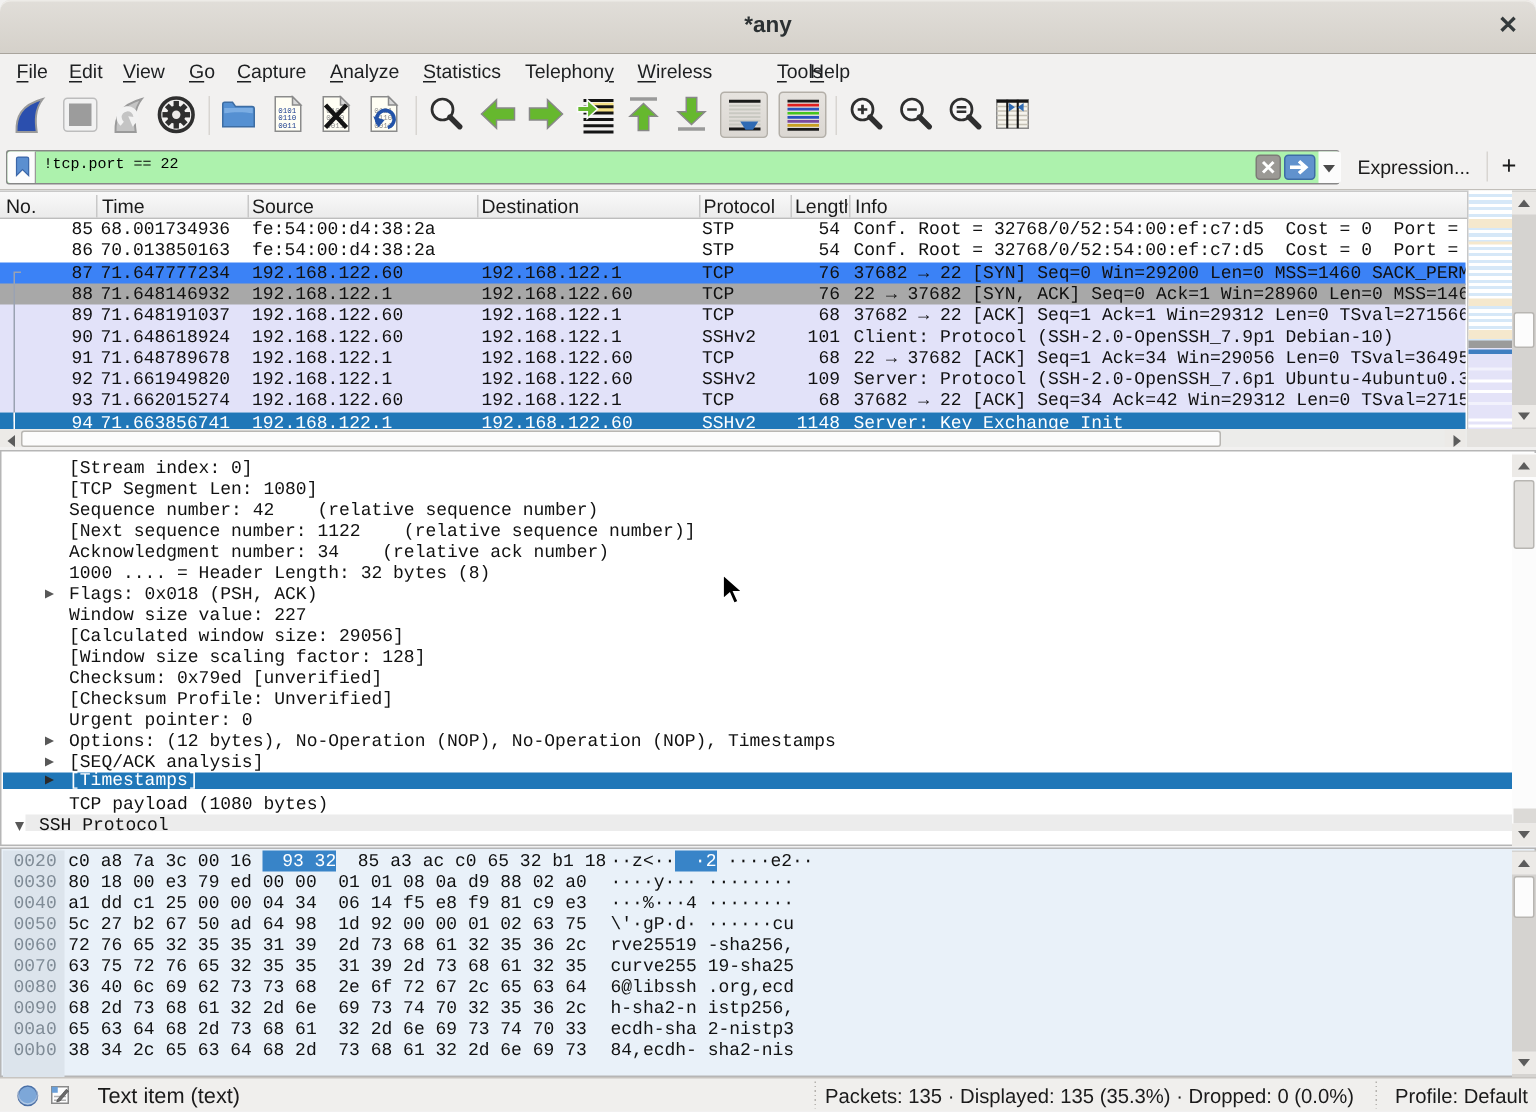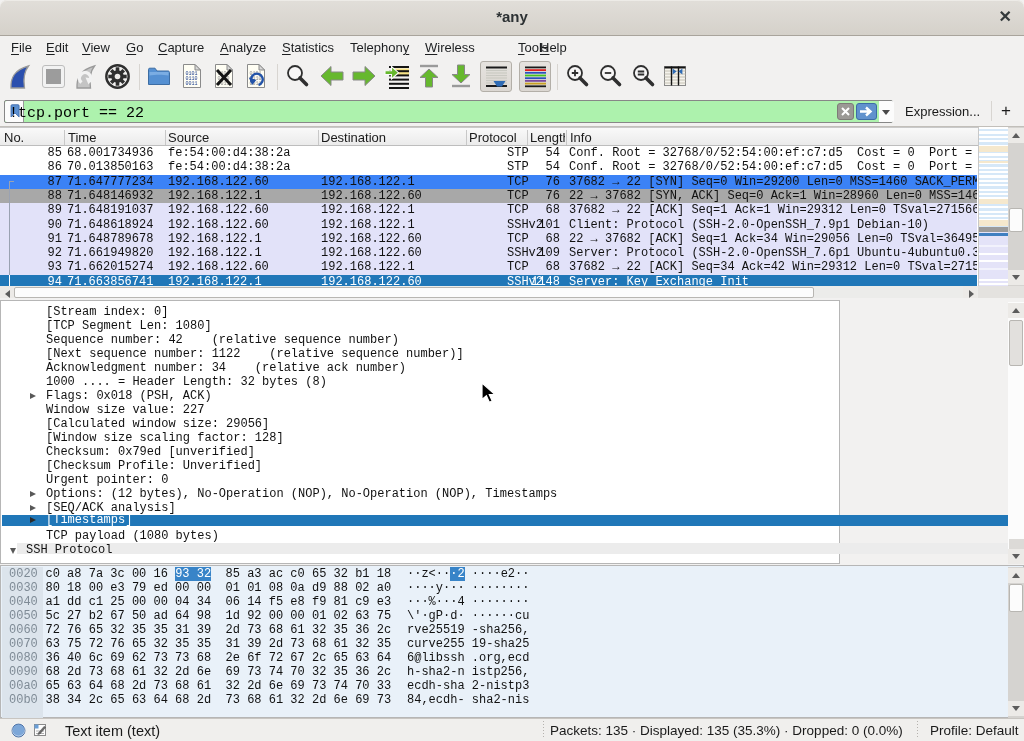--- a/index.html
+++ b/index.html
@@ -23,22 +23,22 @@
 .tsep { position:absolute; top:64px; width:1px; height:26px; background:#d8d5d1; }
 .tbtn { position:absolute; top:61px; width:32px; height:31px; border:1px solid #b3afa8;
   border-radius:3px; background:linear-gradient(#e6e3df,#dbd7d2); }
 
 #filterbar { position:absolute; left:0; top:96px; width:1024px; height:31px; background:#f2f1f0;
   border-bottom:1px solid #c2bfba; }
 #fwrap { position:absolute; left:4px; top:100px; width:889px; height:23px; border:1px solid #878787;
   border-radius:2px; background:#adf2ad; }
 #fbook { position:absolute; left:0; top:0; width:19px; height:21px; background:#fcfcfc;
   border-right:1px solid #999; border-radius:2px 0 0 2px; }
-#ftext { position:absolute; left:4px; top:4px; font-family:"Liberation Mono",monospace;
-  font-size:15px; color:#000; }
+#ftext { position:absolute; left:24px; top:4px; font-family:"Liberation Mono",monospace;
+  font-size:10px; color:#000; }
 #fclear { position:absolute; left:832px; top:2px; width:17px; height:17px; background:#9b9995;
   border:1px solid #7d7b77; border-radius:3px; }
 #fapply { position:absolute; left:851px; top:2px; width:21px; height:17px; background:#6192cd;
   border:1px solid #3d6ca5; border-radius:3px; }
 #fdrop { position:absolute; left:874px; top:0px; width:15px; height:21px; background:#fcfcfc; border-radius:0 2px 2px 0; }
 #fexpr { position:absolute; left:905px; top:104px; font-size:13px; color:#1a1a1a; }
 #fplus { position:absolute; left:1001px; top:101px; font-size:17px; color:#1a1a1a; }
 #fesep { position:absolute; left:991px; top:101px; width:1px; height:20px; background:#d8d5d1; }
 
 #plist { position:absolute; left:0; top:127px; width:1024px; height:171px; background:#fff; }
@@ -46,48 +46,48 @@
   background:linear-gradient(#f9f9f9,#ebebeb); border-top:1px solid #c9c9c9; border-bottom:1px solid #bdbdbd; }
 #phead span { position:absolute; top:2px; font-size:13px; color:#1a1a1a; }
 #phead i { position:absolute; top:2px; width:1px; height:15px; background:#c8c8c8; }
 .prow { position:absolute; left:0; width:977px; height:15px; font-family:"Liberation Mono",monospace;
   font-size:12px; line-height:14px; color:#111; white-space:pre; }
 .prow span { position:absolute; top:0; }
 .prow .no { left:0; width:62px; text-align:right; }
 .prow .t { left:67px; }
 .prow .s { left:168px; }
 .prow .d { left:321px; }
-.prow .p { left:468px;margin-left:39px; }
+.prow .p { left:468px; }
 .prow .l { left:500px; width:60px; text-align:right; }
 .prow .i { left:569px; width:408px; overflow:hidden; }
 </style>
 </head>
 <body>
 <style>
 
-#dpane { position:absolute; left:0; top:300px; width:840px; height:264px; background:#fff;
+#dpane { position:absolute; left:0; top:300px; width:1024px; height:264px; background:#fff;
   border:1px solid #b6b6b6; }
 .dl { position:absolute; left:1px; width:1006px; height:14px; font-family:"Liberation Mono",monospace;
   font-size:12px; line-height:14px; color:#111; white-space:pre; }
 .dl .tri { position:absolute; left:28px; top:3.5px; width:0; height:0;
   border-left:6px solid #585858; border-top:3.5px solid transparent; border-bottom:3.5px solid transparent; }
 .dl .tri0 { position:absolute; left:8px; top:5px; width:0; height:0;
   border-top:6px solid #585858; border-left:3.5px solid transparent; border-right:3.5px solid transparent; }
 .dl .txt { position:absolute; left:44px; }
 .dl .txt0 { position:absolute; left:24px; }
 
 #hpane { position:absolute; left:0; top:565px; width:1024px; height:153px; background:#e9f1f9;
   border:1px solid #b6b6b6; }
 #hoff { position:absolute; left:1px; top:1px; width:41px; height:151px; background:#dce4ec; }
 .hx { position:absolute; height:14px; font-family:"Liberation Mono",monospace; font-size:12px;
   line-height:14px; color:#111; white-space:pre; }
 .hx .off { position:absolute; left:8px; color:#7f8b96; }
 .hx .hb { position:absolute; left:44.5px; }
 .hx .ha { position:absolute; left:406px; }
-.hx b { font-weight:normal; background:#3884c8; color:#fff; }
+.hx b { font-weight:normal; background:#3884c8; color:#fff;padding-left:13px; }
 
 .sb { position:absolute; background:#fcfcfc; }
 .sbtn { position:absolute; width:16px; height:15px; background:#eceae7; }
 .sbtn:after { content:""; position:absolute; left:4px; }
 .up:after { top:5px; border-left:4px solid transparent; border-right:4px solid transparent; border-bottom:5px solid #5c5c5c; }
 .dn:after { top:5px; border-left:4px solid transparent; border-right:4px solid transparent; border-top:5px solid #5c5c5c; }
 .lt:after { top:4px; left:5px; border-top:4px solid transparent; border-bottom:4px solid transparent; border-right:5px solid #5c5c5c; }
 .rt:after { top:4px; left:6px; border-top:4px solid transparent; border-bottom:4px solid transparent; border-left:5px solid #5c5c5c; }
 .thumb { position:absolute; border:1px solid #b8b6b2; border-radius:2px; background:#fcfcfc; }
 

